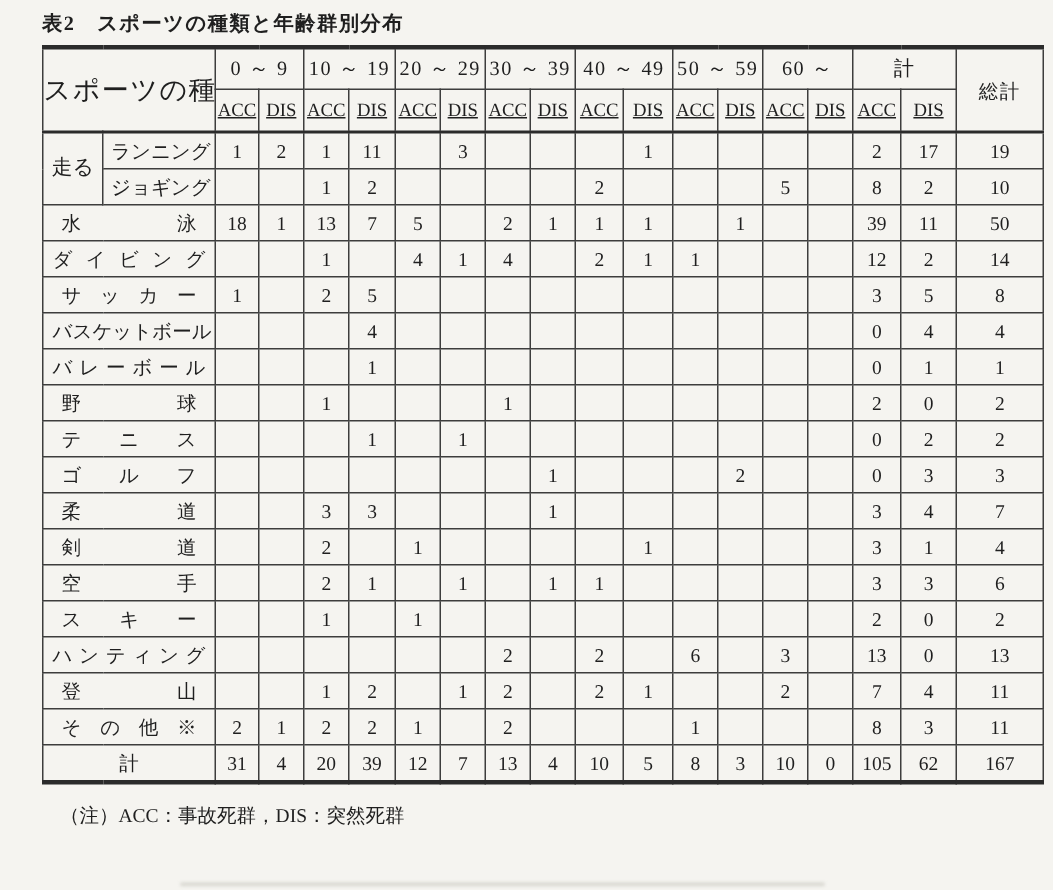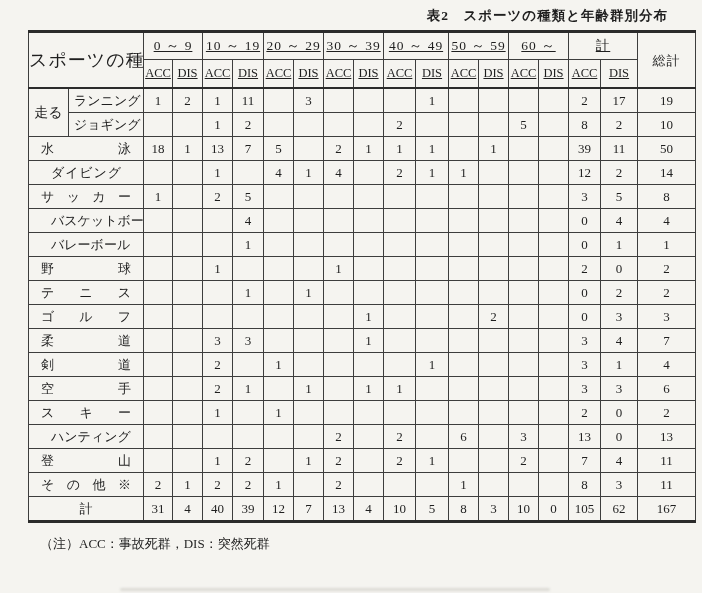--- a/index.html
+++ b/index.html
@@ -7,21 +7,21 @@
     width:702px;height:593px;
     background:#f5f4f0;
     font-family:"Liberation Serif","DejaVu Serif",serif;
     color:#1f1f1f;
     position:relative;
     overflow:hidden;
   }
   .page{position:absolute;inset:0;}
   .title{
     position:absolute;top:7px;left:28px;width:640px;
-    text-align:right;font-size:13.5px;font-weight:bold;letter-spacing:1px;
+    text-align:left;font-size:13.5px;font-weight:bold;letter-spacing:1px;
     white-space:nowrap;
   }
   table{
     position:absolute;top:30px;left:28px;
     border-collapse:collapse;table-layout:fixed;width:667px;
     border-top:3px solid #2b2b2b;
     border-bottom:3px solid #2b2b2b;
     border-left:1px solid #3d3d3d;
     border-right:1px solid #3d3d3d;
   }
@@ -30,27 +30,27 @@
     padding:0;margin:0;
     font-weight:normal;
     text-align:center;vertical-align:middle;
     font-size:13px;line-height:1;
     white-space:nowrap;overflow:hidden;
   }
   thead tr.r1 th{height:26px;}
   thead tr.r2 th{height:27px;text-decoration:underline;}
   thead{border-bottom:2px solid #2b2b2b;}
   tbody td{height:23px;}
-  th.agegroup{letter-spacing:1px;font-size:13.5px;text-decoration:underline;}
+  th.agegroup{letter-spacing:1px;font-size:13.5px;}
   th.corner{font-size:18px;letter-spacing:1px;}
   th.subhead{font-size:12.5px;}
   th.grand{font-size:13px;letter-spacing:1px;}
   td.runlabel{font-size:14px;}
   td.sublabel{text-align:justify;text-align-last:justify;padding:0 5px;font-size:13px;}
-  td.label{text-align:justify;text-align-last:justify;padding:0 22px;font-size:13px;}
+  td.label{text-align:justify;text-align-last:justify;padding:0 6px;font-size:13px;}
   td.label.wide{padding:0 12px;}
   td.label.total-label{text-align:center;text-align-last:center;padding:0;}
   td.num{font-size:13px;}
   .footnotes{
     position:absolute;left:40px;top:533px;width:640px;
     font-size:13px;line-height:18px;
   }
   .footnotes .fn-indent{padding-left:13px;}
   .footnotes .fn-note{margin-top:2px;}
   .scan-artifact{
@@ -458,21 +458,21 @@
           <td class="num"></td>
           <td class="num"></td>
           <td class="num">8</td>
           <td class="num">3</td>
           <td class="num">11</td>
         </tr>
         <tr>
           <td colspan="2" class="label wide total-label">計</td>
           <td class="num">31</td>
           <td class="num">4</td>
-          <td class="num">40</td>
+          <td class="num">20</td>
           <td class="num">39</td>
           <td class="num">12</td>
           <td class="num">7</td>
           <td class="num">13</td>
           <td class="num">4</td>
           <td class="num">10</td>
           <td class="num">5</td>
           <td class="num">8</td>
           <td class="num">3</td>
           <td class="num">10</td>

